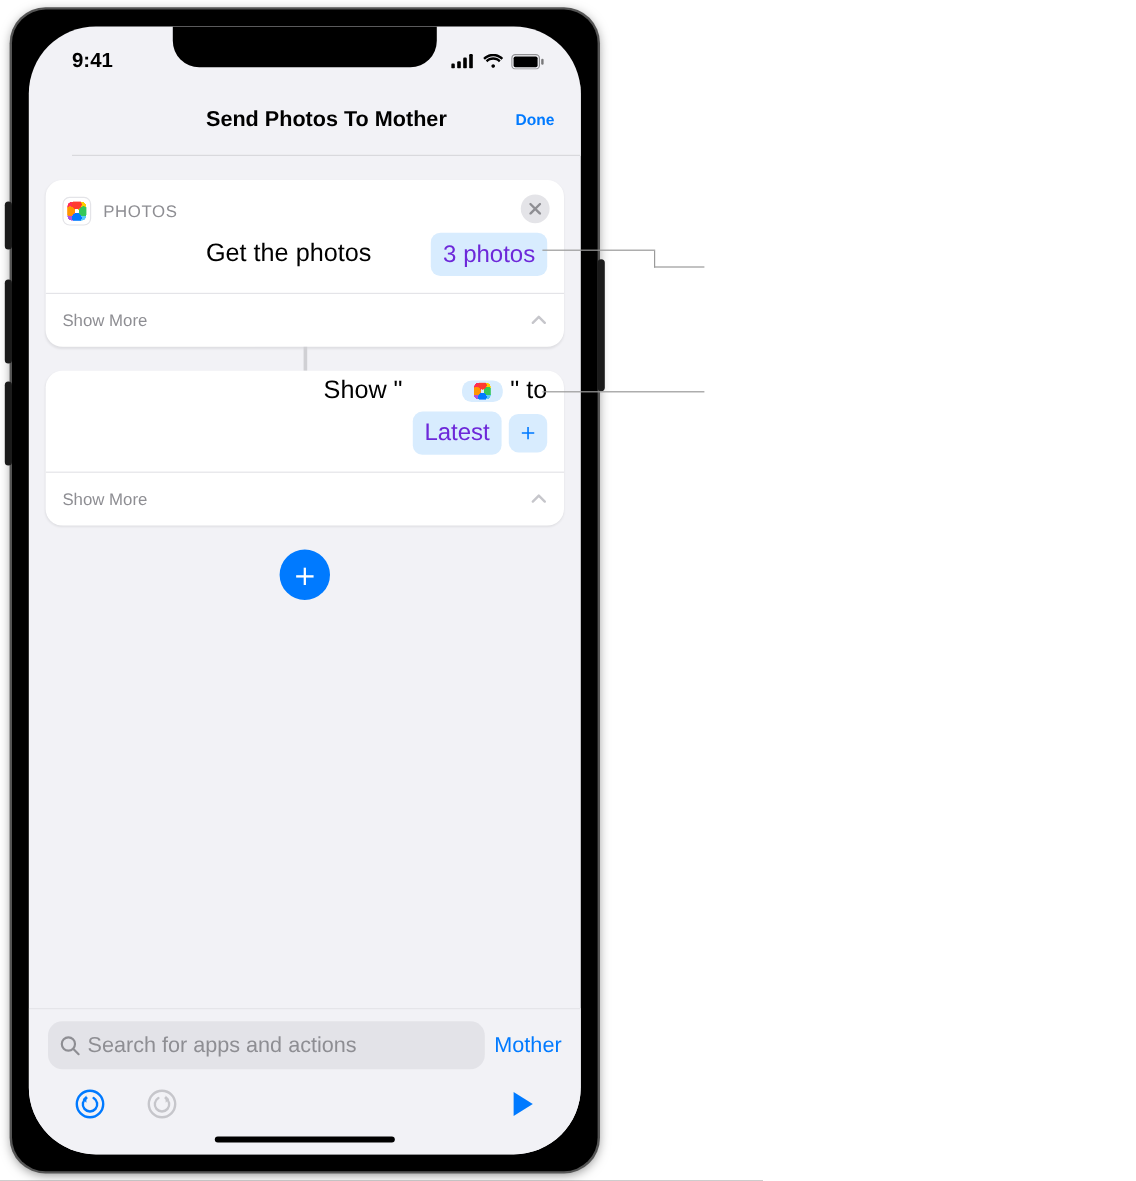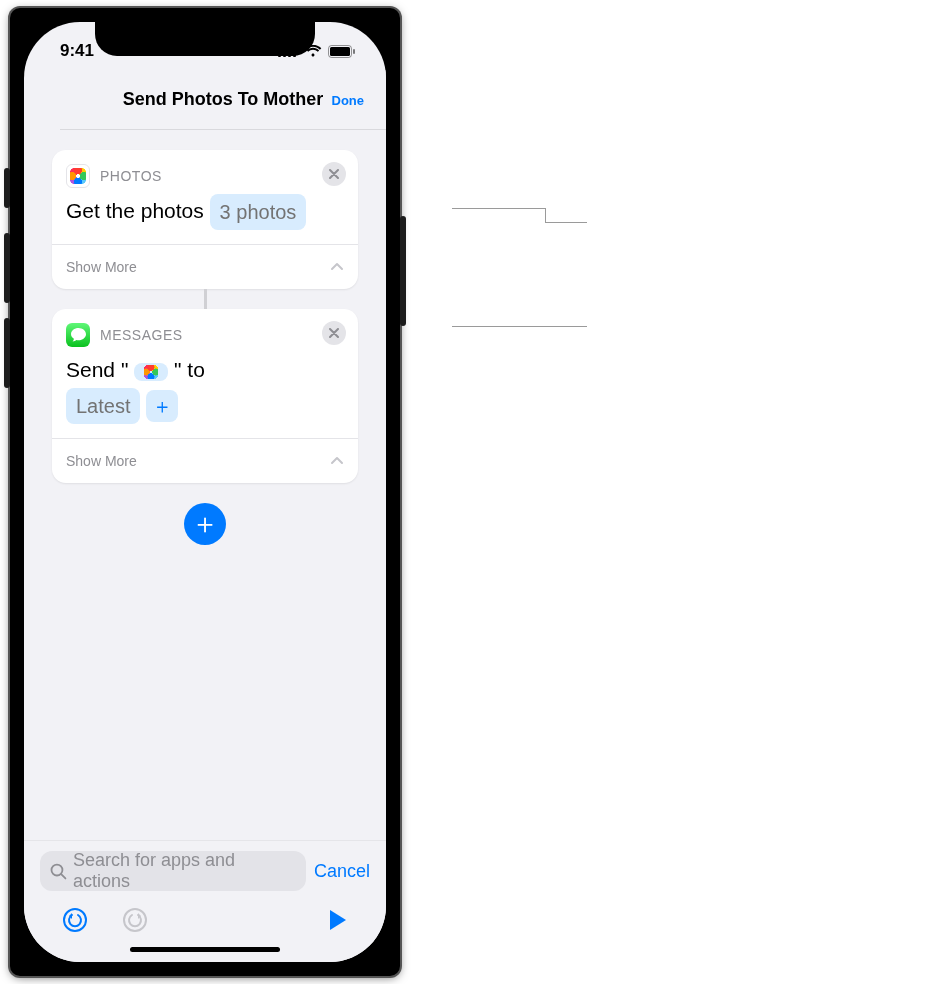--- a/index.html
+++ b/index.html
@@ -8,24 +8,24 @@
     background: #fff;
     width: 947px;
     height: 984px;
     position: relative;
   }
   
   .device {
     position: absolute;
     left: 10px;
     top: 8px;
-    width: 390px;
+    width: 488px;
     height: 968px;
     background: #000;
-    border-radius: 10px;
+    border-radius: 28px;
     padding: 14px;
     box-shadow: 0 0 0 2px #555, 0 2px 10px rgba(0,0,0,.5);
   }
   .side-btn {
     position: absolute;
     background: #1b1b1b;
     border-radius: 3px;
   }
   .side-btn.right-long { right: -6px; top: 208px; width: 6px; height: 110px; }
   .side-btn.left-top   { left: -6px; top: 160px; width: 6px; height: 40px; }
@@ -89,22 +89,23 @@
     top: 50%;
     transform: translateY(-50%);
     color: #007aff;
     font-size: 13px;
     font-weight: 600;
   }
 
   .editor {
     flex: 1;
     overflow: auto;
-    padding: 20px 28px 10px;
+    padding: 20px 14px 10px;
     position: relative;
+    text-align: right;
   }
 
   .card {
     background: #fff;
     border-radius: 14px;
     box-shadow: 0 1px 2px rgba(0,0,0,.08);
     margin-bottom: 20px;
     overflow: hidden;
   }
   .connector {
@@ -170,25 +171,26 @@
     padding: 0 14px 14px;
     font-size: 21px;
     color: #000;
     line-height: 1.6;
   }
   .pill {
     display: inline-flex;
     align-items: center;
     gap: 4px;
     background: #d8ecfe;
-    color: #737373;
+    color: #6d28d9;
     padding: 2px 10px;
     border-radius: 8px;
     font-size: 20px;
     vertical-align: middle;
+    margin-left: 44px;
   }
   .pill .photos-flower { width:14px; height:14px; display:inline-block; }
   .pill-add {
     width: 32px; height: 32px;
     border-radius: 8px;
     background: #d8ecfe;
     color: #007aff;
     display: inline-flex;
     align-items: center; justify-content: center;
     font-size: 20px;
@@ -337,35 +339,22 @@
             <svg width="14" height="10" viewBox="0 0 14 10">
                 <path d="M2 7 L7 2 L12 7" fill="none" stroke="#c6c6cb" stroke-width="2" stroke-linecap="round" stroke-linejoin="round"></path>
               </svg>
           </span>
         </div>
       </div>
 
       <div class="connector"></div>
 
       <div class="card">
-        <div class="card-header">
-          <span class="app-icon messages-icon">
-            <svg width="15" height="14" viewBox="0 0 15 14">
-                <path d="M7.5 0C3.4 0 0 2.7 0 6c0 1.9 1.1 3.6 2.9 4.7-.1.9-.5 1.9-1.3 2.8 1.7-.2 3-.9 3.8-1.5.7.1 1.4.2 2.1.2 4.1 0 7.5-2.7 7.5-6S11.6 0 7.5 0z" fill="#fff"></path>
-              </svg>
-          </span>
-          <span class="app-label">MESSAGES</span>
-          <span class="card-remove">
-            <svg width="10" height="10" viewBox="0 0 10 10">
-                <path d="M1 1 L9 9 M9 1 L1 9" stroke="#8e8e93" stroke-width="2" stroke-linecap="round"></path>
-              </svg>
-          </span>
-        </div>
         <div class="card-body">
-          <span>Send</span>
+          <span>Show</span>
           <span>"</span>
           <span class="pill">
             <span class="photos-flower"></span>
           </span>
           <span>"</span>
           <span>to</span>
           <br>
           <span class="pill">Latest</span>
           <span class="pill-add">＋</span>
         </div>
@@ -384,21 +373,21 @@
 
     <div class="bottom-area">
       <div class="search-row">
         <div class="search-field">
           <svg width="17" height="17" viewBox="0 0 17 17">
               <circle cx="7" cy="7" r="5.5" fill="none" stroke="#8e8e93" stroke-width="1.8"></circle>
               <line x1="11.2" y1="11.2" x2="15.5" y2="15.5" stroke="#8e8e93" stroke-width="1.8" stroke-linecap="round"></line>
             </svg>
           <span>Search for apps and actions</span>
         </div>
-        <span class="cancel-btn">Cancel</span>
+        <span class="cancel-btn">Mother</span>
       </div>
       <div class="toolbar">
         <div class="tb-left">
           <span class="tb-btn">
             <svg width="26" height="26" viewBox="0 0 26 26">
                 <circle cx="13" cy="13" r="11" fill="none" stroke="#007aff" stroke-width="2"></circle>
                 <path d="M16 8 a6 6 0 1 1 -6 0" fill="none" stroke="#007aff" stroke-width="2" stroke-linecap="round"></path>
                 <path d="M7 9 L10 6 L10 12 Z" fill="#007aff"></path>
               </svg>
           </span>

